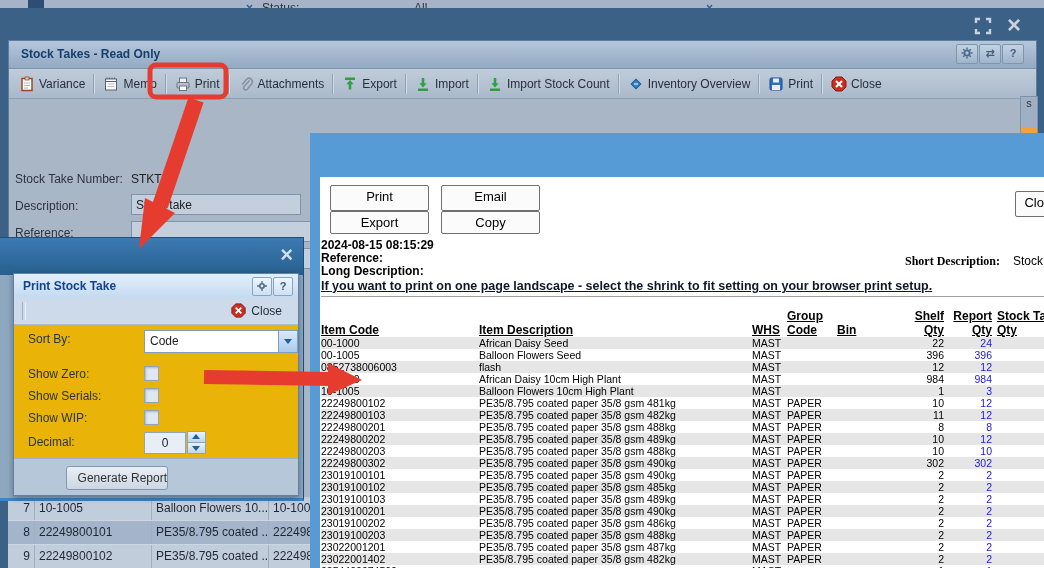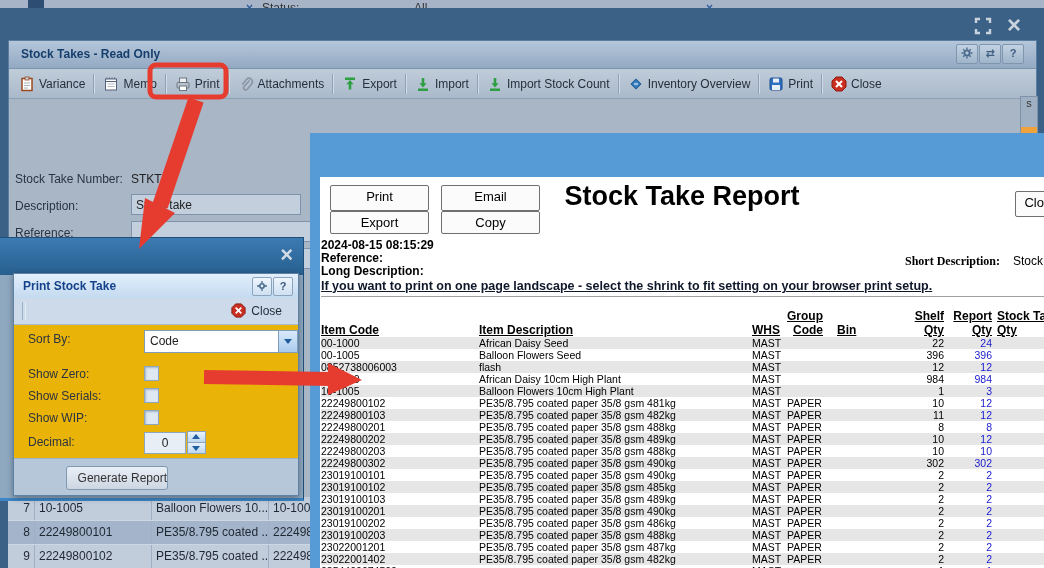--- a/index.html
+++ b/index.html
@@ -127,21 +127,21 @@
   .rrow:nth-child(odd){background:#e6e6e6;}
   .c0{width:158px;flex:none;overflow:hidden;white-space:nowrap;}
   .c1{width:273px;flex:none;overflow:hidden;white-space:nowrap;}
   .c2{width:35px;flex:none;}
   .c3{width:50px;flex:none;}
   .c4{width:62px;flex:none;}
   .c5{width:45px;flex:none;text-align:right;}
   .c6{width:48px;flex:none;text-align:right;}
   .c7{width:80px;flex:none;padding-left:5px;overflow:hidden;white-space:nowrap;}
   .rrow .c6{color:#1a1acd;}
-  .rheader .c3 span{text-align:right;}
+  .rheader .c3 span{text-align:left;}
 
   
   .annot{left:0;top:0;width:1044px;height:568px;pointer-events:none;}
 </style>
 </head>
 <body>
 
 <div id="stage">
 
   <div class="abs topstrip">
@@ -360,21 +360,20 @@
       <div class="genbtn">Generate Report</div>
     </div>
   </div>
 
   <div class="abs report">
     <div class="rpage">
       <div class="rbtn" style="left:10px;top:8px;width:97px;">Print</div>
       <div class="rbtn" style="left:121px;top:8px;width:97px;">Email</div>
       <div class="rbtn" style="left:10px;top:34px;width:97px;height:21px;">Export</div>
       <div class="rbtn" style="left:121px;top:34px;width:97px;height:21px;">Copy</div>
-      <div class="rtitle">Stock Take Report</div>
       <div class="rbtn" style="left:695px;top:14px;width:50px;">Close</div>
 
       <div class="rinfo" style="left:1px;top:62px;">2024-08-15 08:15:29</div>
       <div class="rinfo" style="left:1px;top:75px;">Reference:</div>
       <div class="rinfo" style="left:1px;top:88px;">Long Description:</div>
       <div class="rinfo" style="left:585px;top:78px;font-family:Liberation Serif, serif;">Short Description:</div>
       <div class="rinfo" style="left:693px;top:78px;font-weight:normal;white-space:nowrap;">Stock take</div>
       <div class="rnotice" style="left:1px;top:102px;white-space:nowrap;">If you want to print on one page landscape - select the shrink to fit setting on your browser print setup.</div>
 
       <div class="rhr" style="top:119px;"></div>

